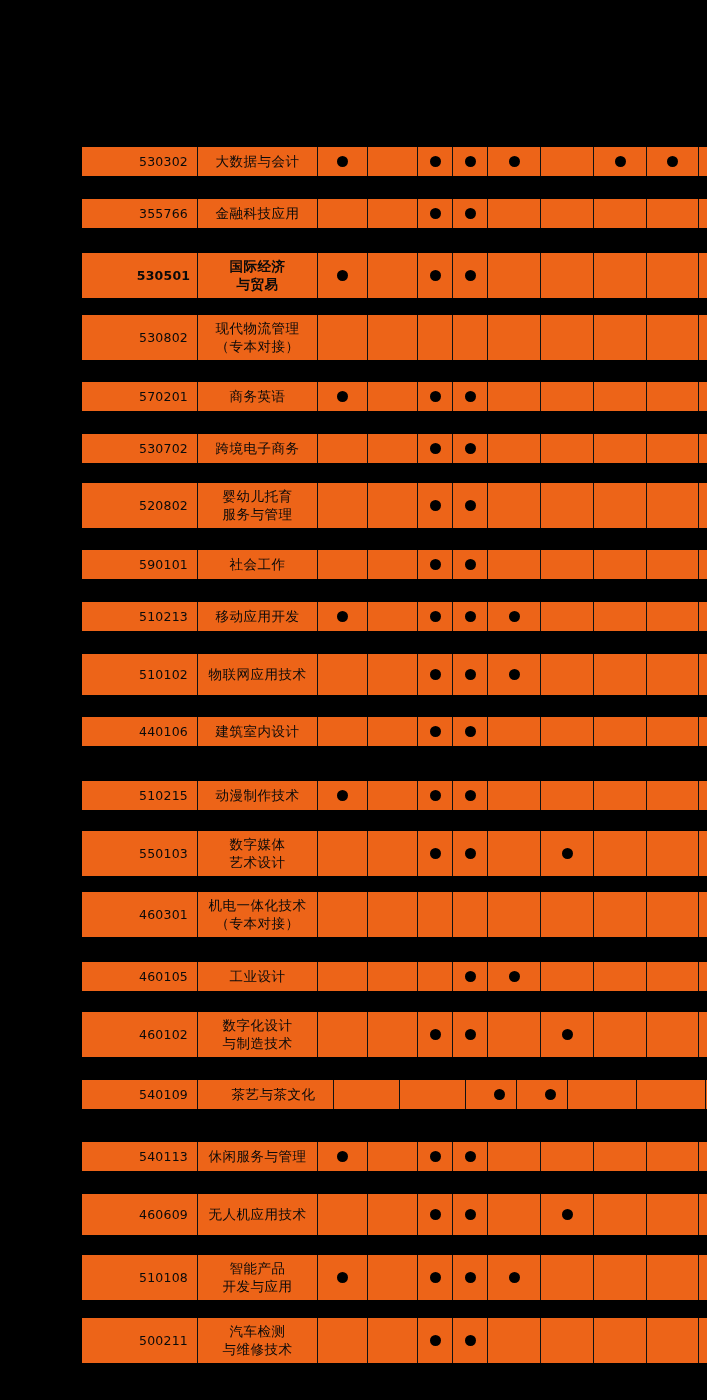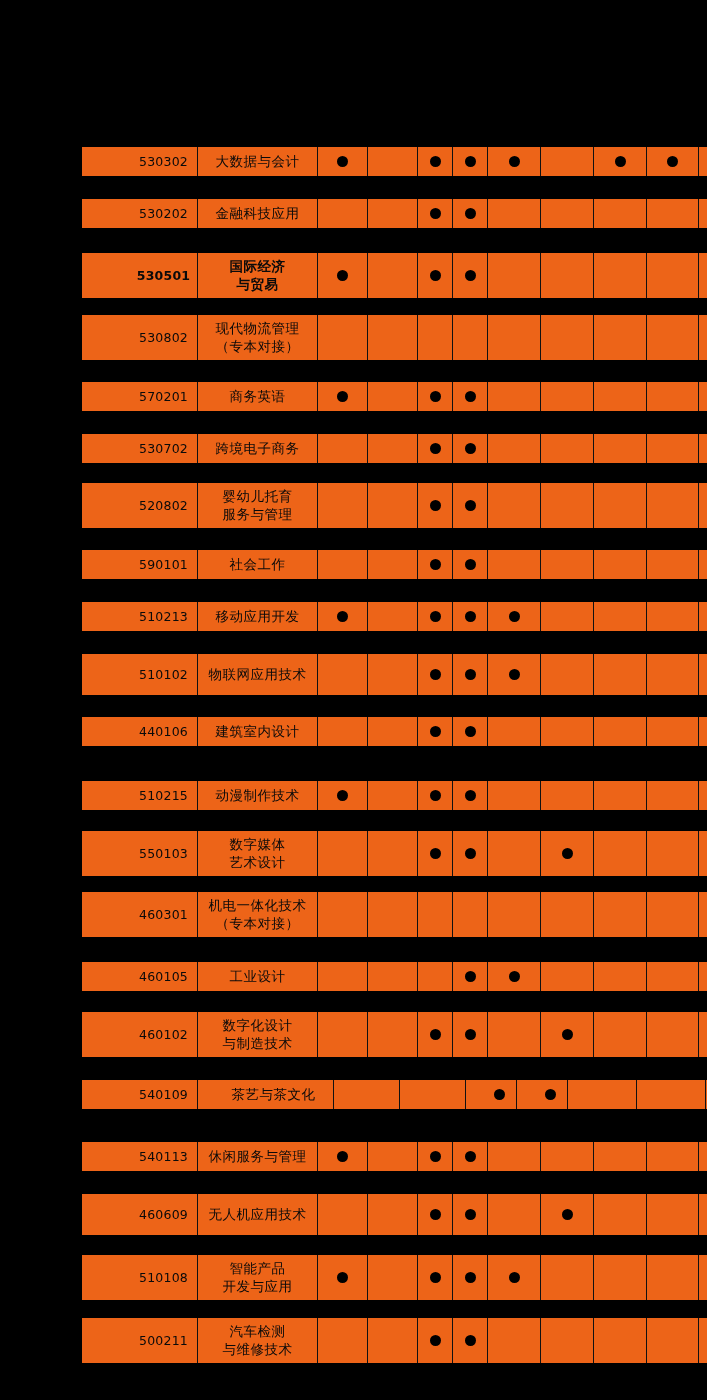--- a/index.html
+++ b/index.html
@@ -100,21 +100,21 @@
         <span class="dot"></span>
       </div>
       <div class="cell c-m8">
         <span class="dot"></span>
       </div>
       <div class="cell c-m9">
         <span class="dot"></span>
       </div>
     </div>
     <div class="row" style="top: 199px; height: 29px;">
-      <div class="cell c-code">530202</div>
+      <div class="cell c-code">355766</div>
       <div class="cell c-name">
         <span class="ln">金融科技应用</span>
       </div>
       <div class="cell c-m1"></div>
       <div class="cell c-m2"></div>
       <div class="cell c-m3">
         <span class="dot"></span>
       </div>
       <div class="cell c-m4">
         <span class="dot"></span>

